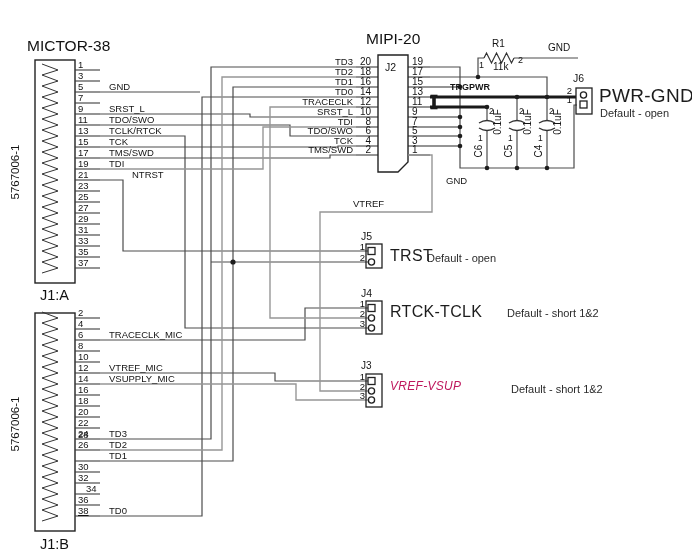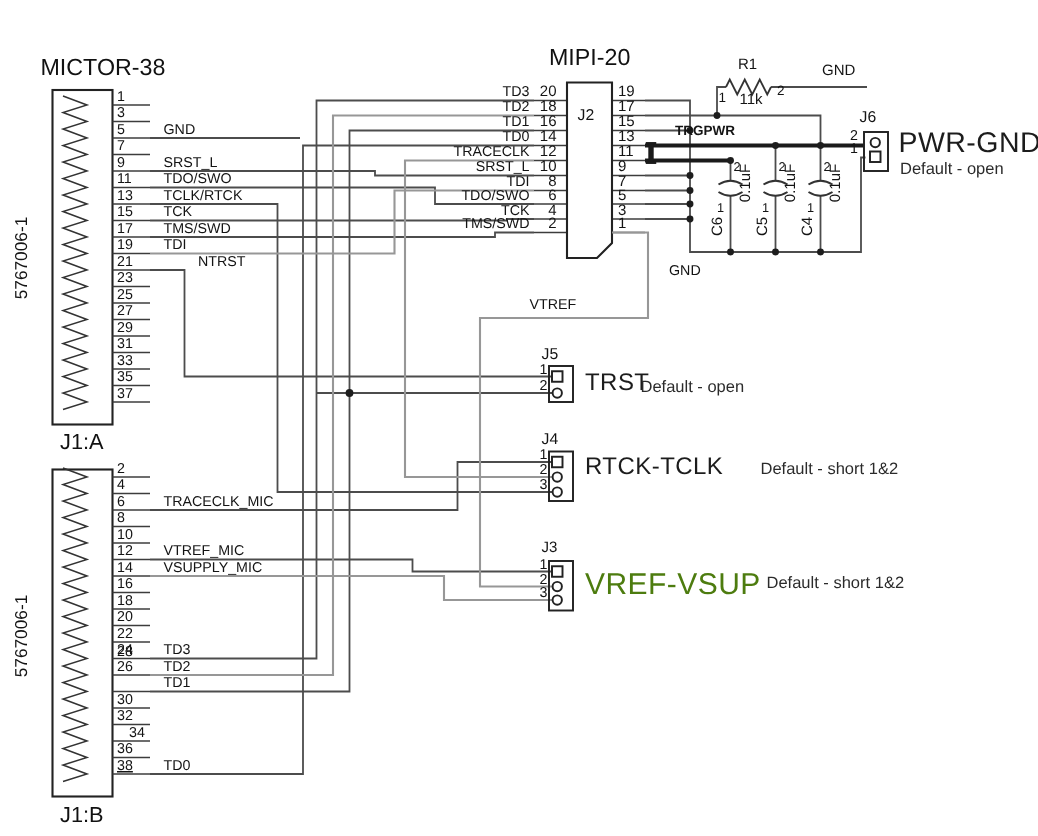--- a/index.html
+++ b/index.html
@@ -194,21 +194,21 @@
       <circle cx="233" cy="262" r="2.6"></circle>
     </g>
   </svg>
 
   <span class="lbl title" style="left:27px;top:38px;">MICTOR-38</span>
   <span class="lbl title" style="left:366px;top:31px;">MIPI-20</span>
   <span class="lbl ref-big" style="left:40px;top:288px;">J1:A</span>
   <span class="lbl ref-big" style="left:40px;top:537px;">J1:B</span>
   <span class="lbl rot" style="left:16px;top:172px;font-size:11.5px;">5767006-1</span>
   <span class="lbl rot" style="left:16px;top:424px;font-size:11.5px;">5767006-1</span>
-  <span class="lbl jref" style="left:385px;top:72px;">J2</span>
+  <span class="lbl jref" style="left:385px;top:62px;">J2</span>
 
   <span class="lbl" style="left:450px;top:83px;font-weight:bold;font-size:9px;">TRGPWR</span>
   <span class="lbl" style="left:353px;top:199px;">VTREF</span>
   <span class="lbl" style="left:446px;top:176px;">GND</span>
   <span class="lbl" style="left:548px;top:43px;font-size:10px;">GND</span>
 
   <span class="lbl" style="left:492px;top:39px;font-size:10px;">R1</span>
   <span class="lbl" style="left:493px;top:62px;font-size:10px;">11k</span>
   <span class="lbl" style="left:479px;top:61px;font-size:9px;">1</span>
   <span class="lbl" style="left:518px;top:56px;font-size:9px;">2</span>
@@ -317,21 +317,21 @@
       <span class="lbl" style="left: 357px; top: 298.5px; width: 8px; text-align: right;">1</span>
       <span class="lbl" style="left: 357px; top: 308.5px; width: 8px; text-align: right;">2</span>
       <span class="lbl" style="left: 357px; top: 318.5px; width: 8px; text-align: right;">3</span>
       <span class="lbl" style="left: 361px; top: 288px; font-size: 10.5px;">J4</span>
       <span class="lbl" style="left: 390px; top: 304px; font-size: 16px; color: rgb(28, 28, 28); letter-spacing: 0.3px;">RTCK-TCLK</span>
       <span class="lbl" style="left: 507px; top: 308px; font-size: 11px; color: rgb(43, 43, 43);">Default - short 1&amp;2</span>
       <span class="lbl" style="left: 357px; top: 371.5px; width: 8px; text-align: right;">1</span>
       <span class="lbl" style="left: 357px; top: 381.5px; width: 8px; text-align: right;">2</span>
       <span class="lbl" style="left: 357px; top: 390.5px; width: 8px; text-align: right;">3</span>
       <span class="lbl" style="left: 361px; top: 361px; font-size: 10px;">J3</span>
-      <span class="lbl" style="left: 390px; top: 380px; font-size: 20px; color: #4d7c0f; letter-spacing: 0.3px;">VREF-VSUP</span>
+      <span class="lbl" style="left: 390px; top: 380px; font-size: 12px; color: #be185d; letter-spacing: 0.3px; font-style: italic;">VREF-VSUP</span>
       <span class="lbl" style="left: 511px; top: 384px; font-size: 11px; color: rgb(43, 43, 43);">Default - short 1&amp;2</span>
       <span class="lbl" style="left: 564px; top: 85.5px; width: 8px; text-align: right;">2</span>
       <span class="lbl" style="left: 564px; top: 95px; width: 8px; text-align: right;">1</span>
       <span class="lbl" style="left: 573px; top: 73px; font-size: 10.5px;">J6</span>
       <span class="lbl" style="left: 599px; top: 86px; font-size: 19px; color: rgb(28, 28, 28); letter-spacing: 0.3px;">PWR-GND</span>
       <span class="lbl" style="left: 600px; top: 108px; font-size: 11px; color: rgb(43, 43, 43);">Default - open</span>
     </div>
 </div>
 
 </body></html>

